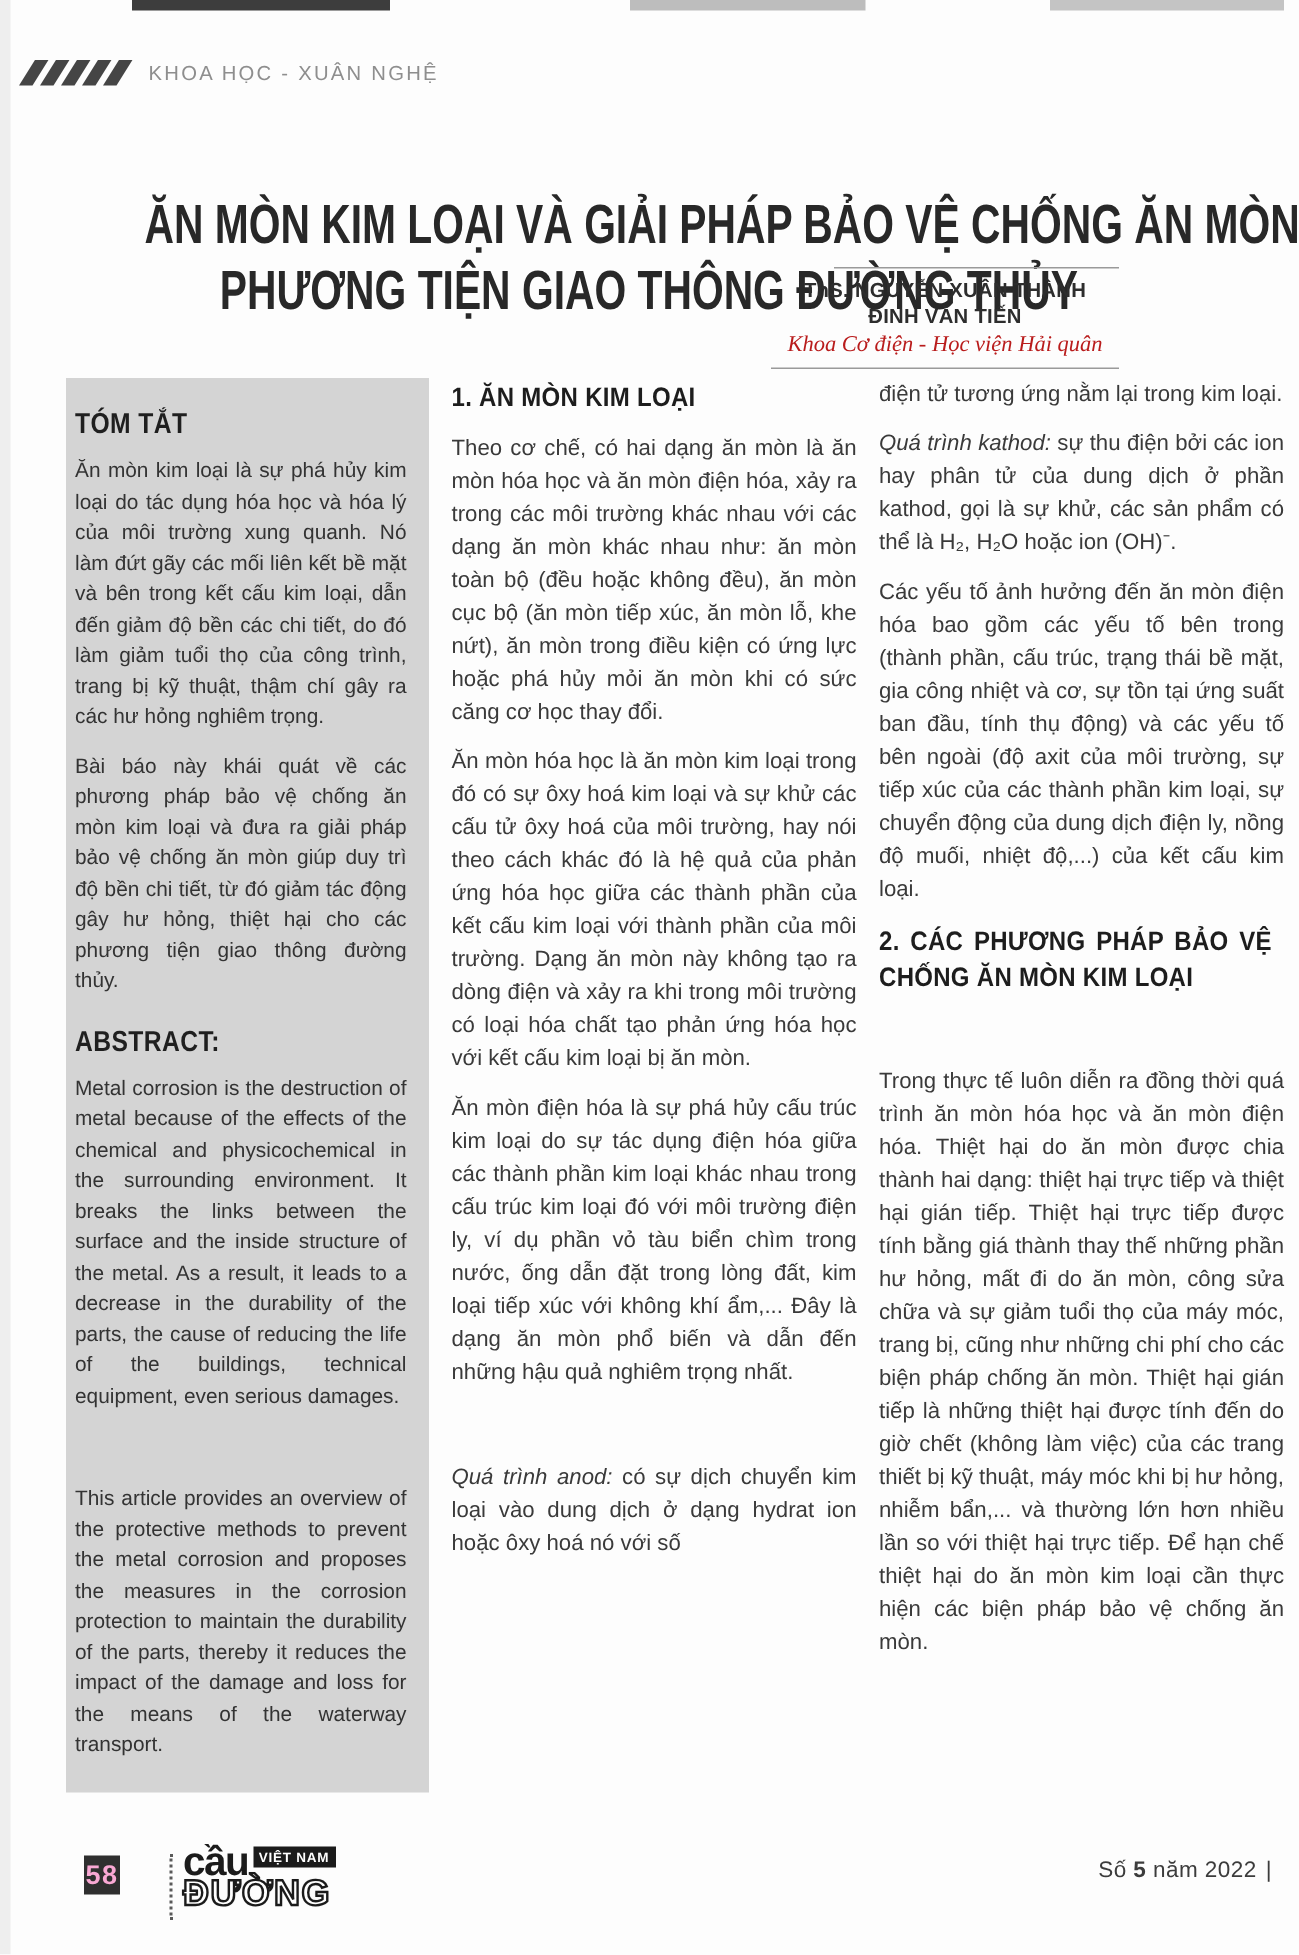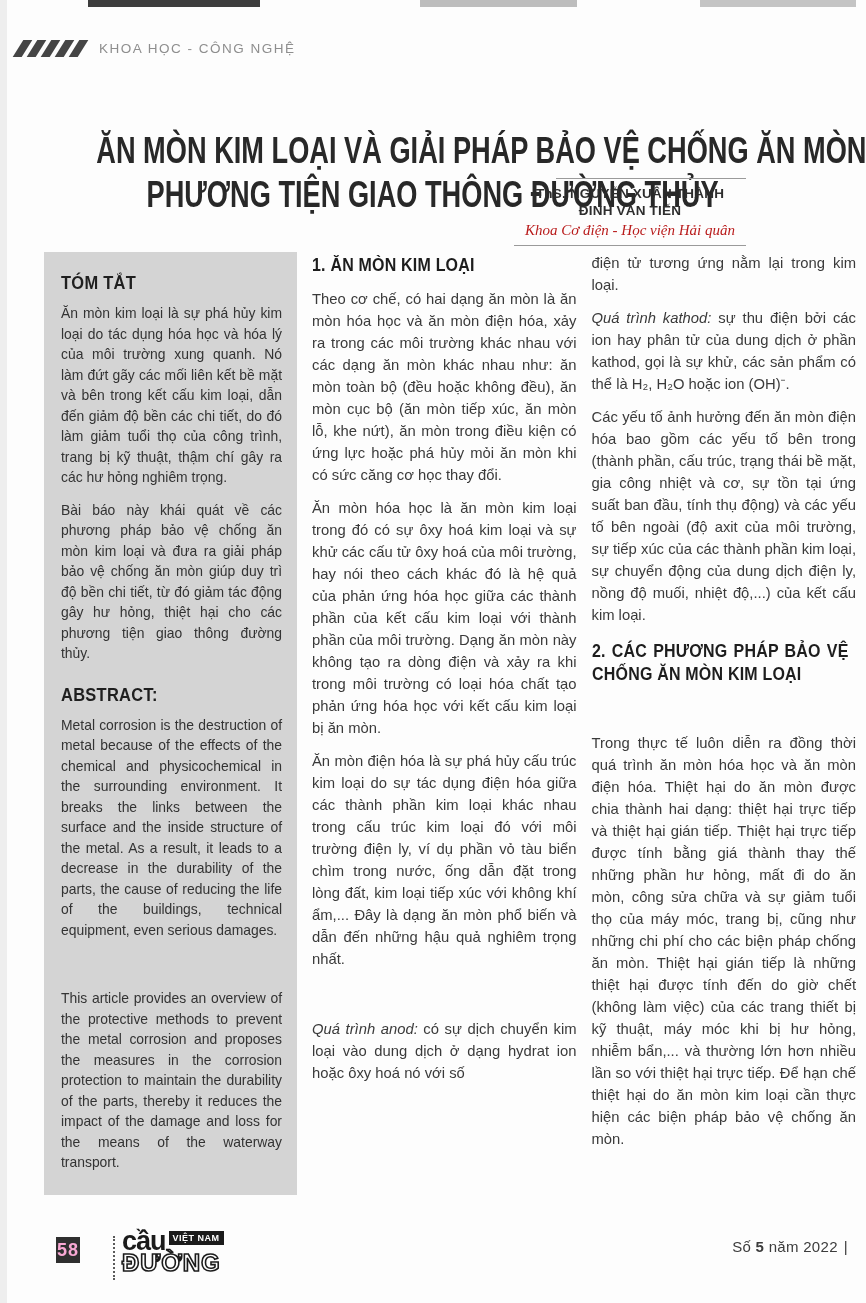--- a/index.html
+++ b/index.html
@@ -49,21 +49,21 @@
     position:absolute;top:252px;left:44px;width:812px;
     display:flex;gap:15px;
   }
   .col{text-align:justify;}
   .col p{margin:0 0 11px 0;font-size:14.8px;line-height:22px;}
   .col p:last-child{margin-bottom:0;margin-top:48px;}
 
   .graybox{
     width:221px;flex:none;
     background:#d4d4d4;
-    padding:14px 15px 22px 17px;
+    padding:14px 15px 22px 6px;
     color:#333333;
   }
   .graybox p{font-size:13.9px;line-height:20.5px;margin:0 0 12px 0;}
   .box-heading{
     font-weight:800;font-size:17.5px;letter-spacing:0.3px;color:#1f1f1f;
     margin:6px 0 10px 0;
     transform:scale(0.94,1.1);transform-origin:left center;
   }
   .box-heading.second{margin-top:20px;}
 
@@ -113,21 +113,21 @@
   <div class="top-bar b3"></div>
 
   <div class="kicker">
     <div class="slashes">
       <span></span>
         <span></span>
         <span></span>
         <span></span>
         <span></span>
     </div>
-    <div class="kicker-label">KHOA HỌC - CÔNG NGHỆ</div>
+    <div class="kicker-label">KHOA HỌC - XUÂN NGHỆ</div>
   </div>
 
   <div class="title">
     <div class="line"><span>ĂN MÒN KIM LOẠI VÀ GIẢI PHÁP BẢO VỆ CHỐNG ĂN MÒN</span></div>
     <div class="line"><span>PHƯƠNG TIỆN GIAO THÔNG ĐƯỜNG THỦY</span></div>
   </div>
 
   <div class="byline">
     <div class="toprule"></div>
     <div class="author">ThS. NGUYỄN XUÂN THÀNH</div>

